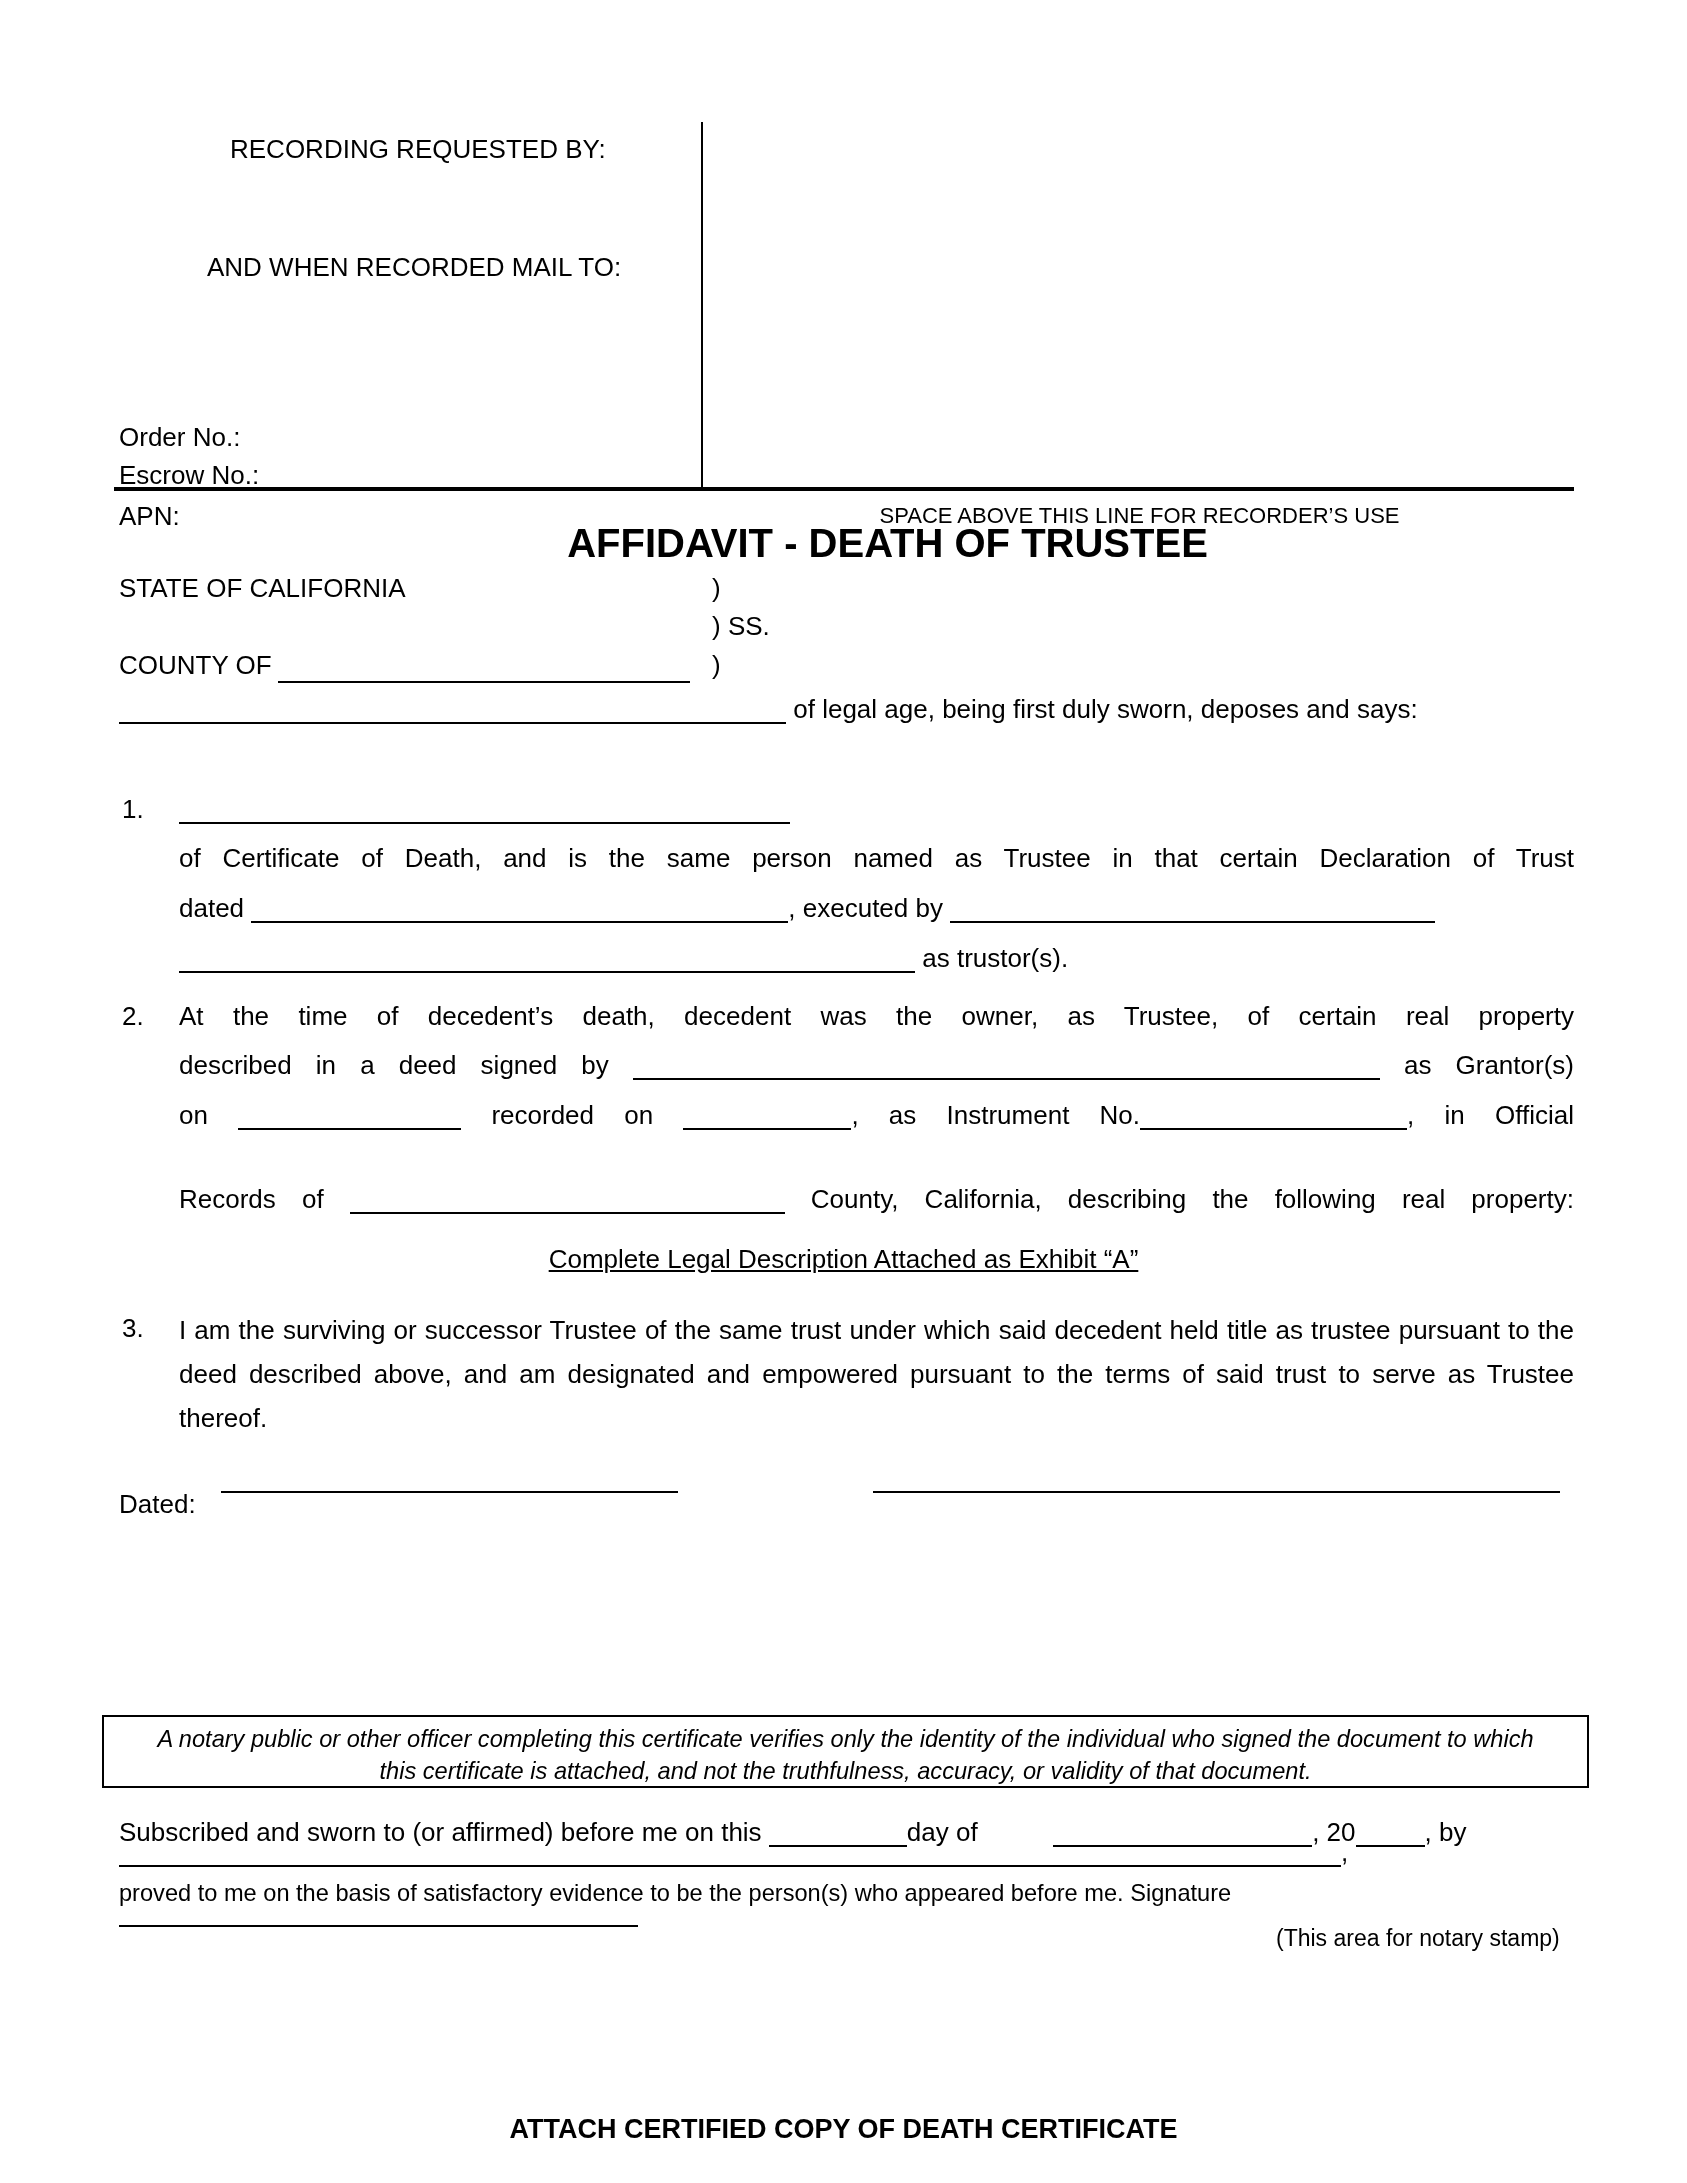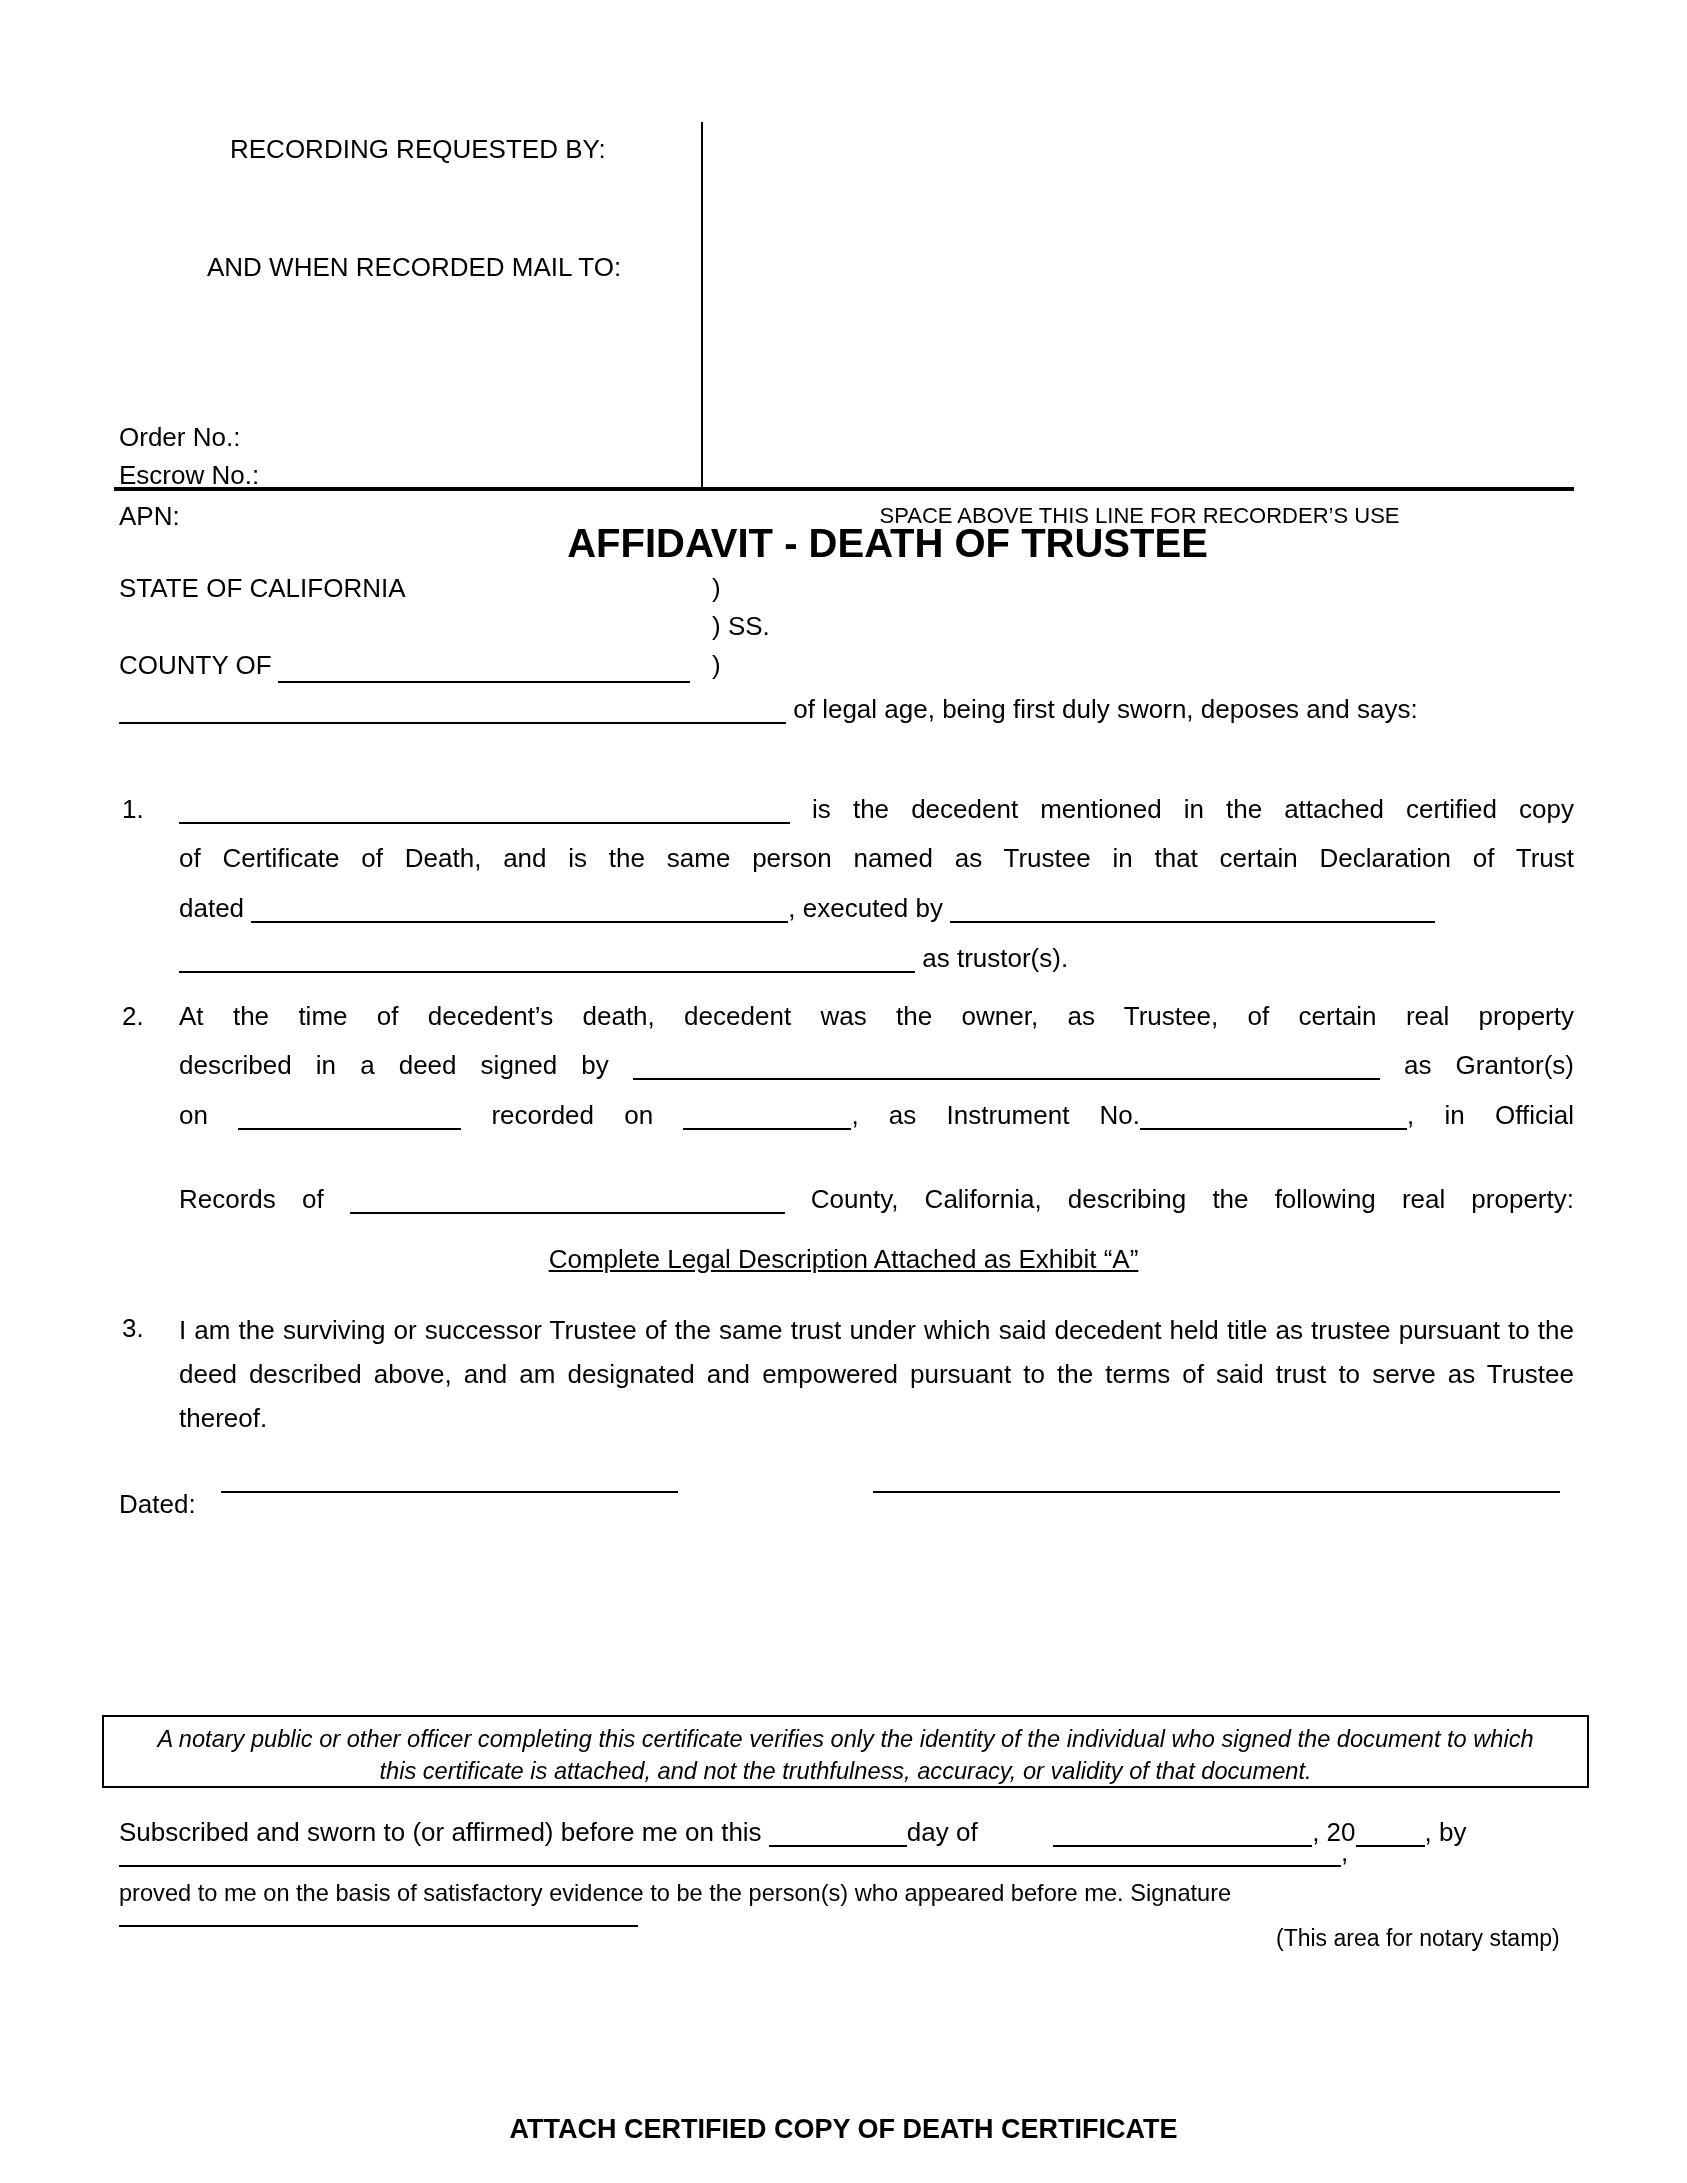--- a/index.html
+++ b/index.html
@@ -71,21 +71,20 @@
   <div class="abs t" style="left:712px;top:645px;">)</div>
 
   <div class="line" style="left:119px;top:689px;width:1485px;">
     <span class="blank" style="width:667px;"></span>
     <span>of legal age, being first duly sworn, deposes and says:</span>
   </div>
 
   <div class="num" style="left:122px;top:789px;">1.</div>
   <div class="line jl" style="left:179px;top:789px;width:1395px;">
     <span class="blank" style="width:611px;"></span>
-    <span>is the decedent mentioned in the attached certified copy</span>
   </div>
   <div class="line jl" style="left:179px;top:838px;width:1395px;">
     <span>of Certificate of Death, and is the same person named as Trustee in that certain Declaration of Trust</span>
   </div>
   <div class="line" style="left:179px;top:888px;width:1485px;">
     <span>dated</span>
     <span class="blank" style="width:537px;"></span><span>, executed by</span>
     <span class="blank" style="width:485px;"></span>
   </div>
   <div class="line" style="left:179px;top:938px;width:1485px;">

